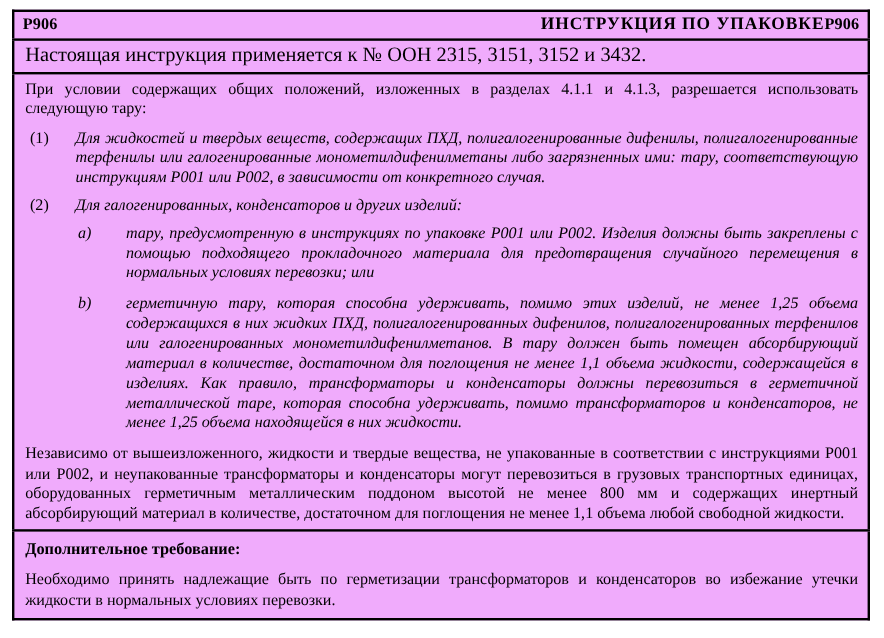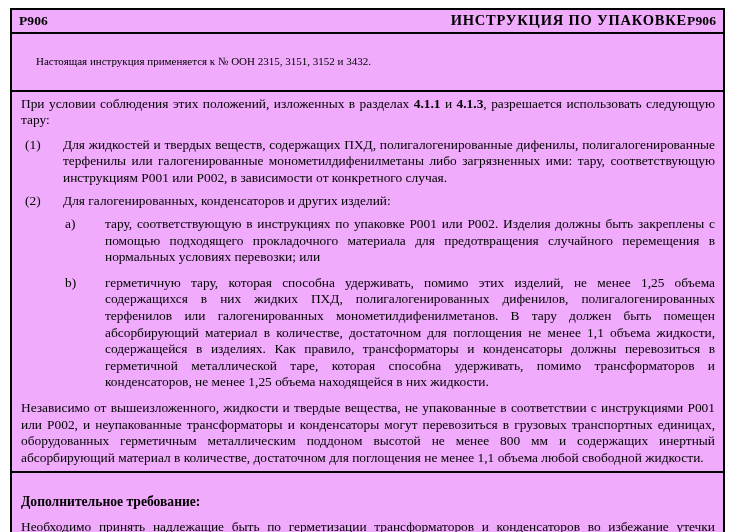--- a/index.html
+++ b/index.html
@@ -69,27 +69,27 @@
 
   p.para {
     margin: 0;
     font-size: 13.4px;
     line-height: 16.6px;
     text-align: justify;
     text-justify: inter-word;
   }
 
   .applies {
-    font-size: 11px;
+    font-size: 17px;
     line-height: 16.5px;
-    margin: 15px;
+    margin: 0;
     font-family: Liberation Serif, serif;
   }
 
-  b, .bold { font-weight: bold; }
+  b, .bold { font-weight: normal; }
 
   
   .list-block {
     margin-top: 8px;
   }
   .li {
     display: flex;
     align-items: flex-start;
     margin-top: 7px;
   }
@@ -99,39 +99,40 @@
     flex: 0 0 auto;
     font-size: 13.4px;
     line-height: 16.6px;
     text-align: left;
   }
   .li-body {
     flex: 1 1 auto;
     font-size: 13.4px;
     line-height: 16.6px;
     text-align: justify;
+    font-style: italic;
   }
 
   
   .lvl1 > .li-marker { width: 38px; padding-left: 4px; }
 
   
   .sublist { margin-top: 6px; }
   .lvl2 { margin-top: 9px; }
   .lvl2:first-child { margin-top: 0; }
   .lvl2 > .li-marker { width: 40px; padding-left: 2px; }
 
   
   .closing-cell {
     padding: 7px 8px 6px 9px;
   }
 
   
   .addreq-cell {
-    padding: 20px 8px 6px 9px;
+    padding: 6px 8px 6px 9px;
   }
   .addreq-title {
     font-weight: bold;
     font-size: 13.6px;
     line-height: 17px;
     margin: 0 0 9px 0;
   }
 </style>
 </head>
 <body>
@@ -153,39 +154,39 @@
 
       <tr class="rule-row">
         <td class="row-cell">
           <p class="applies">Настоящая инструкция применяется к № ООН 2315, 3151, 3152 и 3432.</p>
         </td>
       </tr>
 
       <tr class="rule-row">
         <td class="row-cell">
 
-          <p class="para"><span>При условии соблюдения этих положений, изложенных в разделах </span><b>4.1.1</b><span> и </span><b>4.1.3</b><span>, разрешается использовать следующую тару:</span></p>
+          <p class="para"><span>При условии содержащих общих положений, изложенных в разделах </span><b>4.1.1</b><span> и </span><b>4.1.3</b><span>, разрешается использовать следующую тару:</span></p>
 
           <div class="list-block">
 
             <div class="li lvl1">
               <span class="li-marker">(1)</span>
               <span class="li-body">Для жидкостей и твердых веществ, содержащих ПХД, полигалогенированные дифенилы, полигалогенированные терфенилы или галогенированные монометилдифенилметаны либо загрязненных ими: тару, соответствующую инструкциям P001 или P002, в зависимости от конкретного случая.</span>
             </div>
 
             <div class="li lvl1">
               <span class="li-marker">(2)</span>
               <div class="li-body">
                 <span>Для галогенированных, конденсаторов и других изделий:</span>
 
                 <div class="sublist">
 
                   <div class="li lvl2">
                     <span class="li-marker">a)</span>
-                    <span class="li-body">тару, соответствующую в инструкциях по упаковке P001 или P002. Изделия должны быть закреплены с помощью подходящего прокладочного материала для предотвращения случайного перемещения в нормальных условиях перевозки; или</span>
+                    <span class="li-body">тару, предусмотренную в инструкциях по упаковке P001 или P002. Изделия должны быть закреплены с помощью подходящего прокладочного материала для предотвращения случайного перемещения в нормальных условиях перевозки; или</span>
                   </div>
 
                   <div class="li lvl2">
                     <span class="li-marker">b)</span>
                     <span class="li-body">герметичную тару, которая способна удерживать, помимо этих изделий, не менее 1,25 объема содержащихся в них жидких ПХД, полигалогенированных дифенилов, полигалогенированных терфенилов или галогенированных монометилдифенилметанов. В тару должен быть помещен абсорбирующий материал в количестве, достаточном для поглощения не менее 1,1 объема жидкости, содержащейся в изделиях. Как правило, трансформаторы и конденсаторы должны перевозиться в герметичной металлической таре, которая способна удерживать, помимо трансформаторов и конденсаторов, не менее 1,25 объема находящейся в них жидкости.</span>
                   </div>
 
                 </div>
               </div>
             </div>

